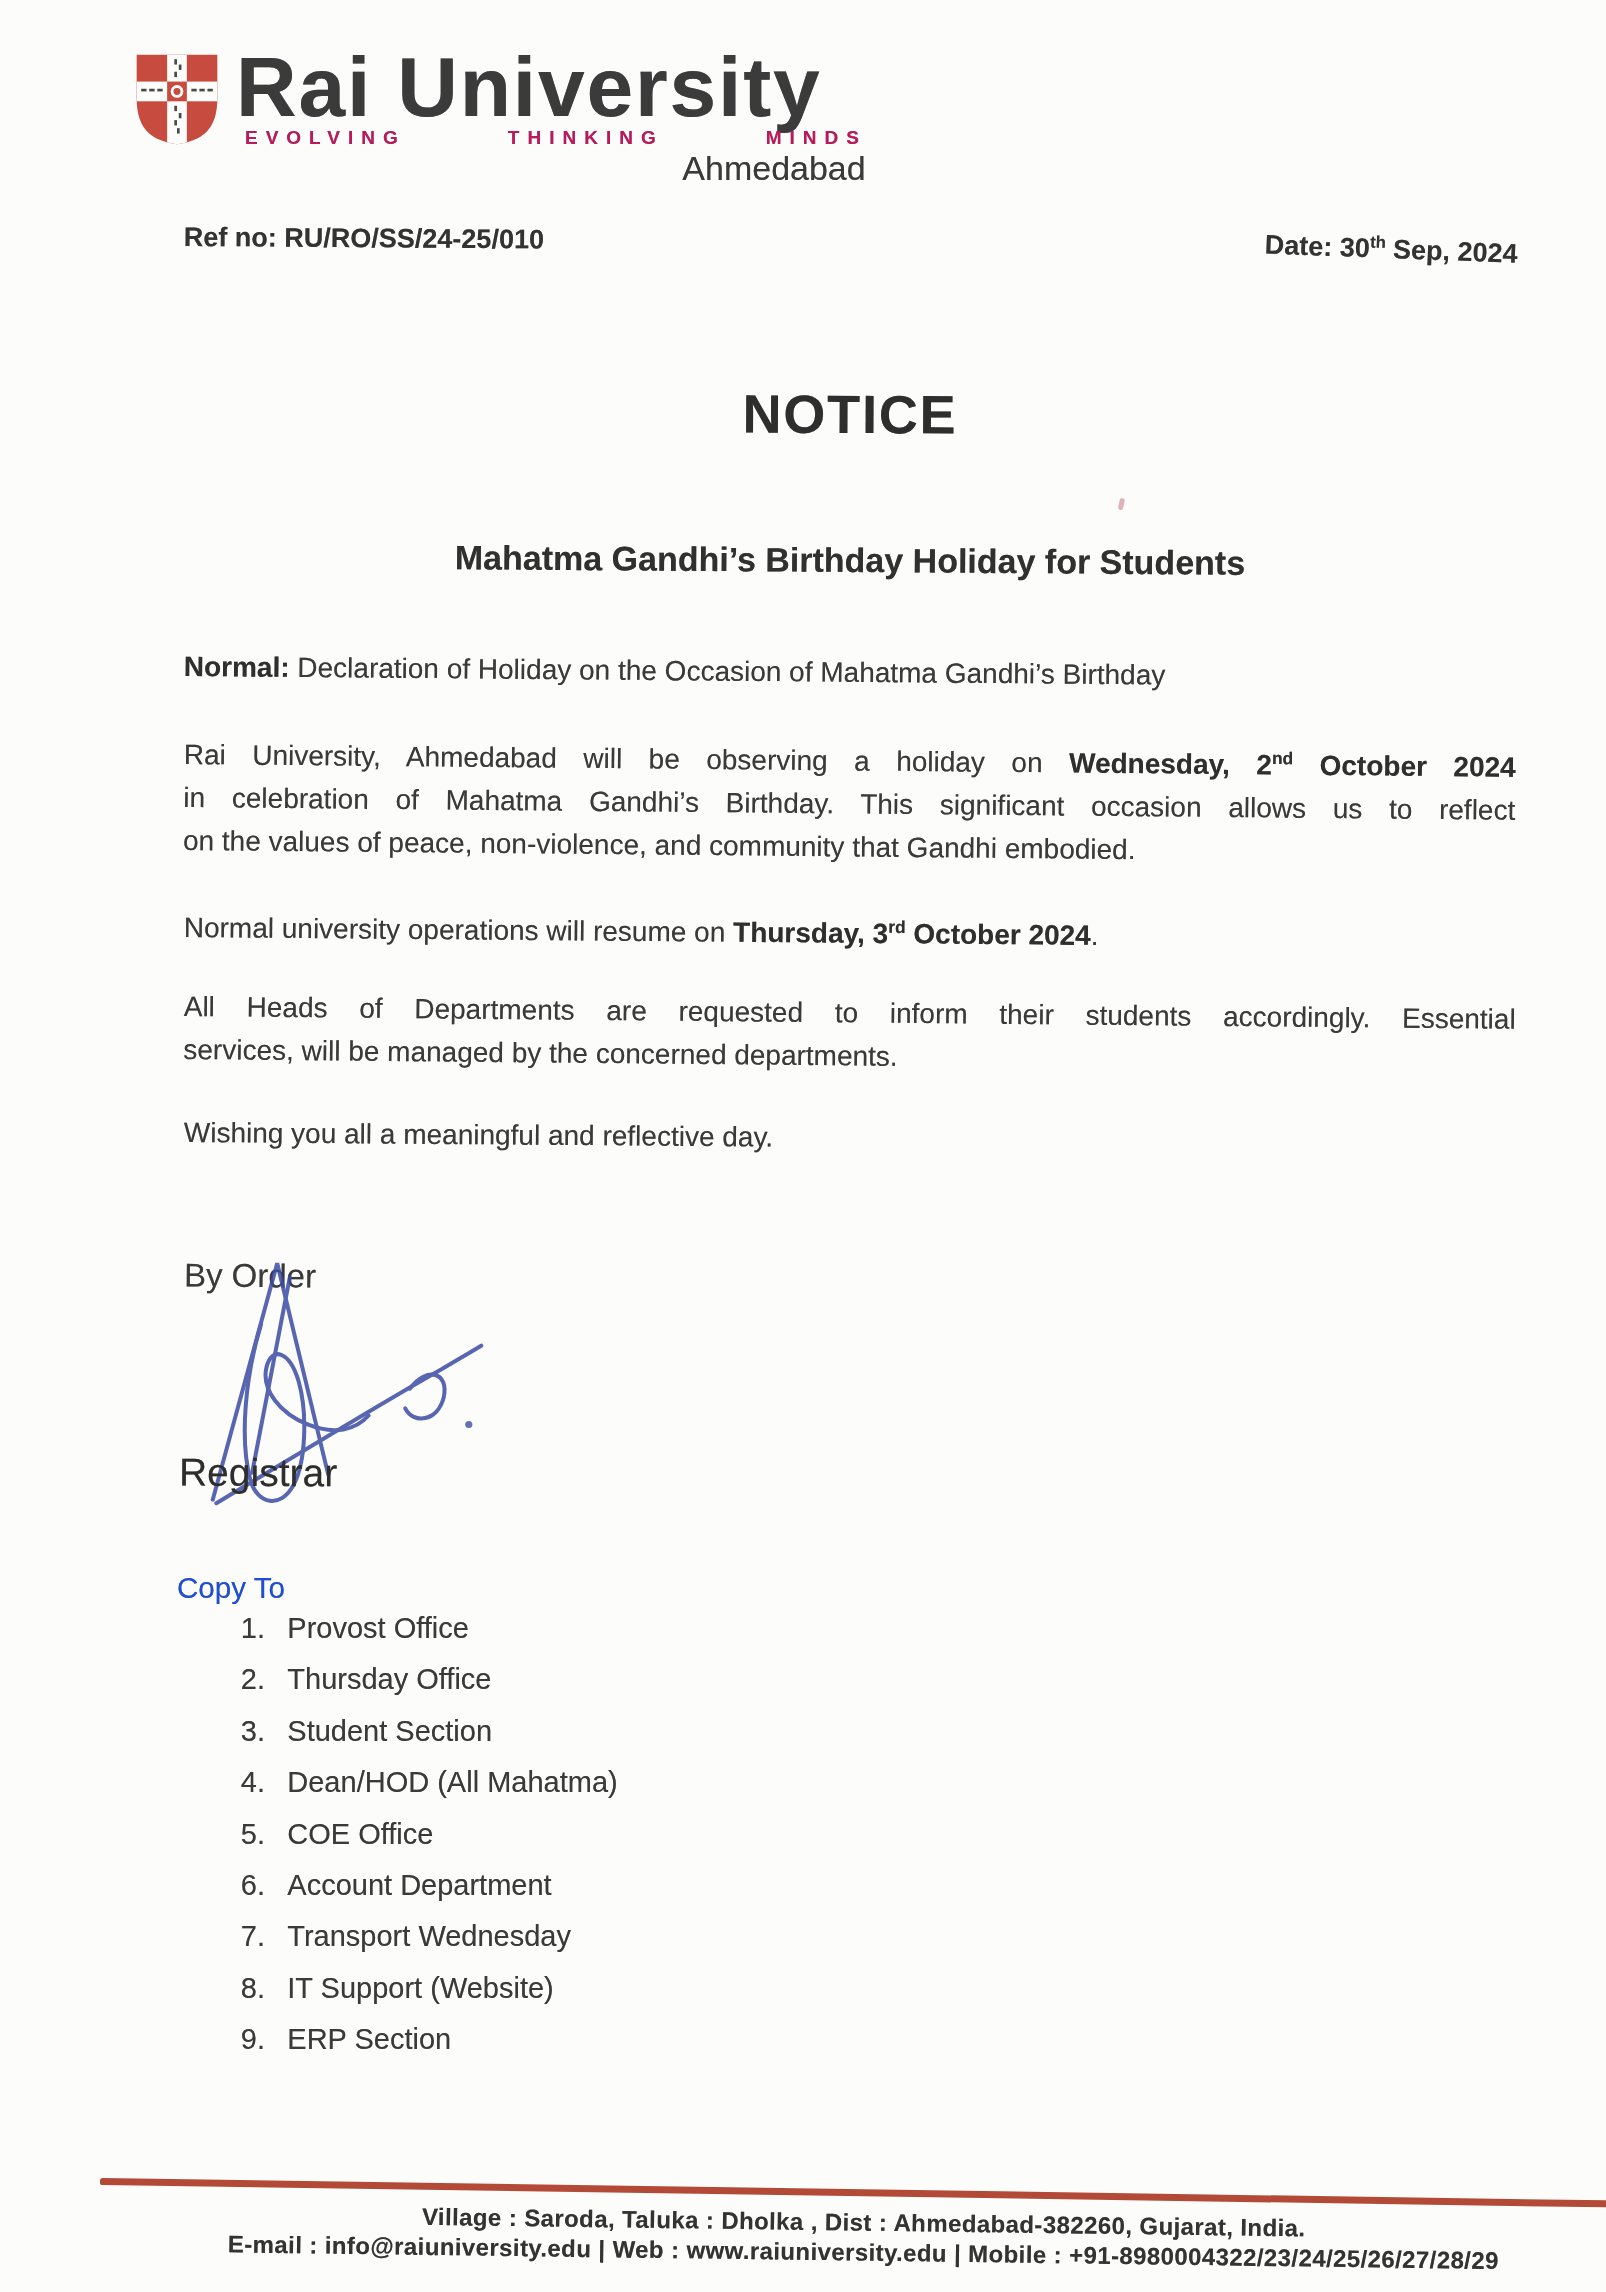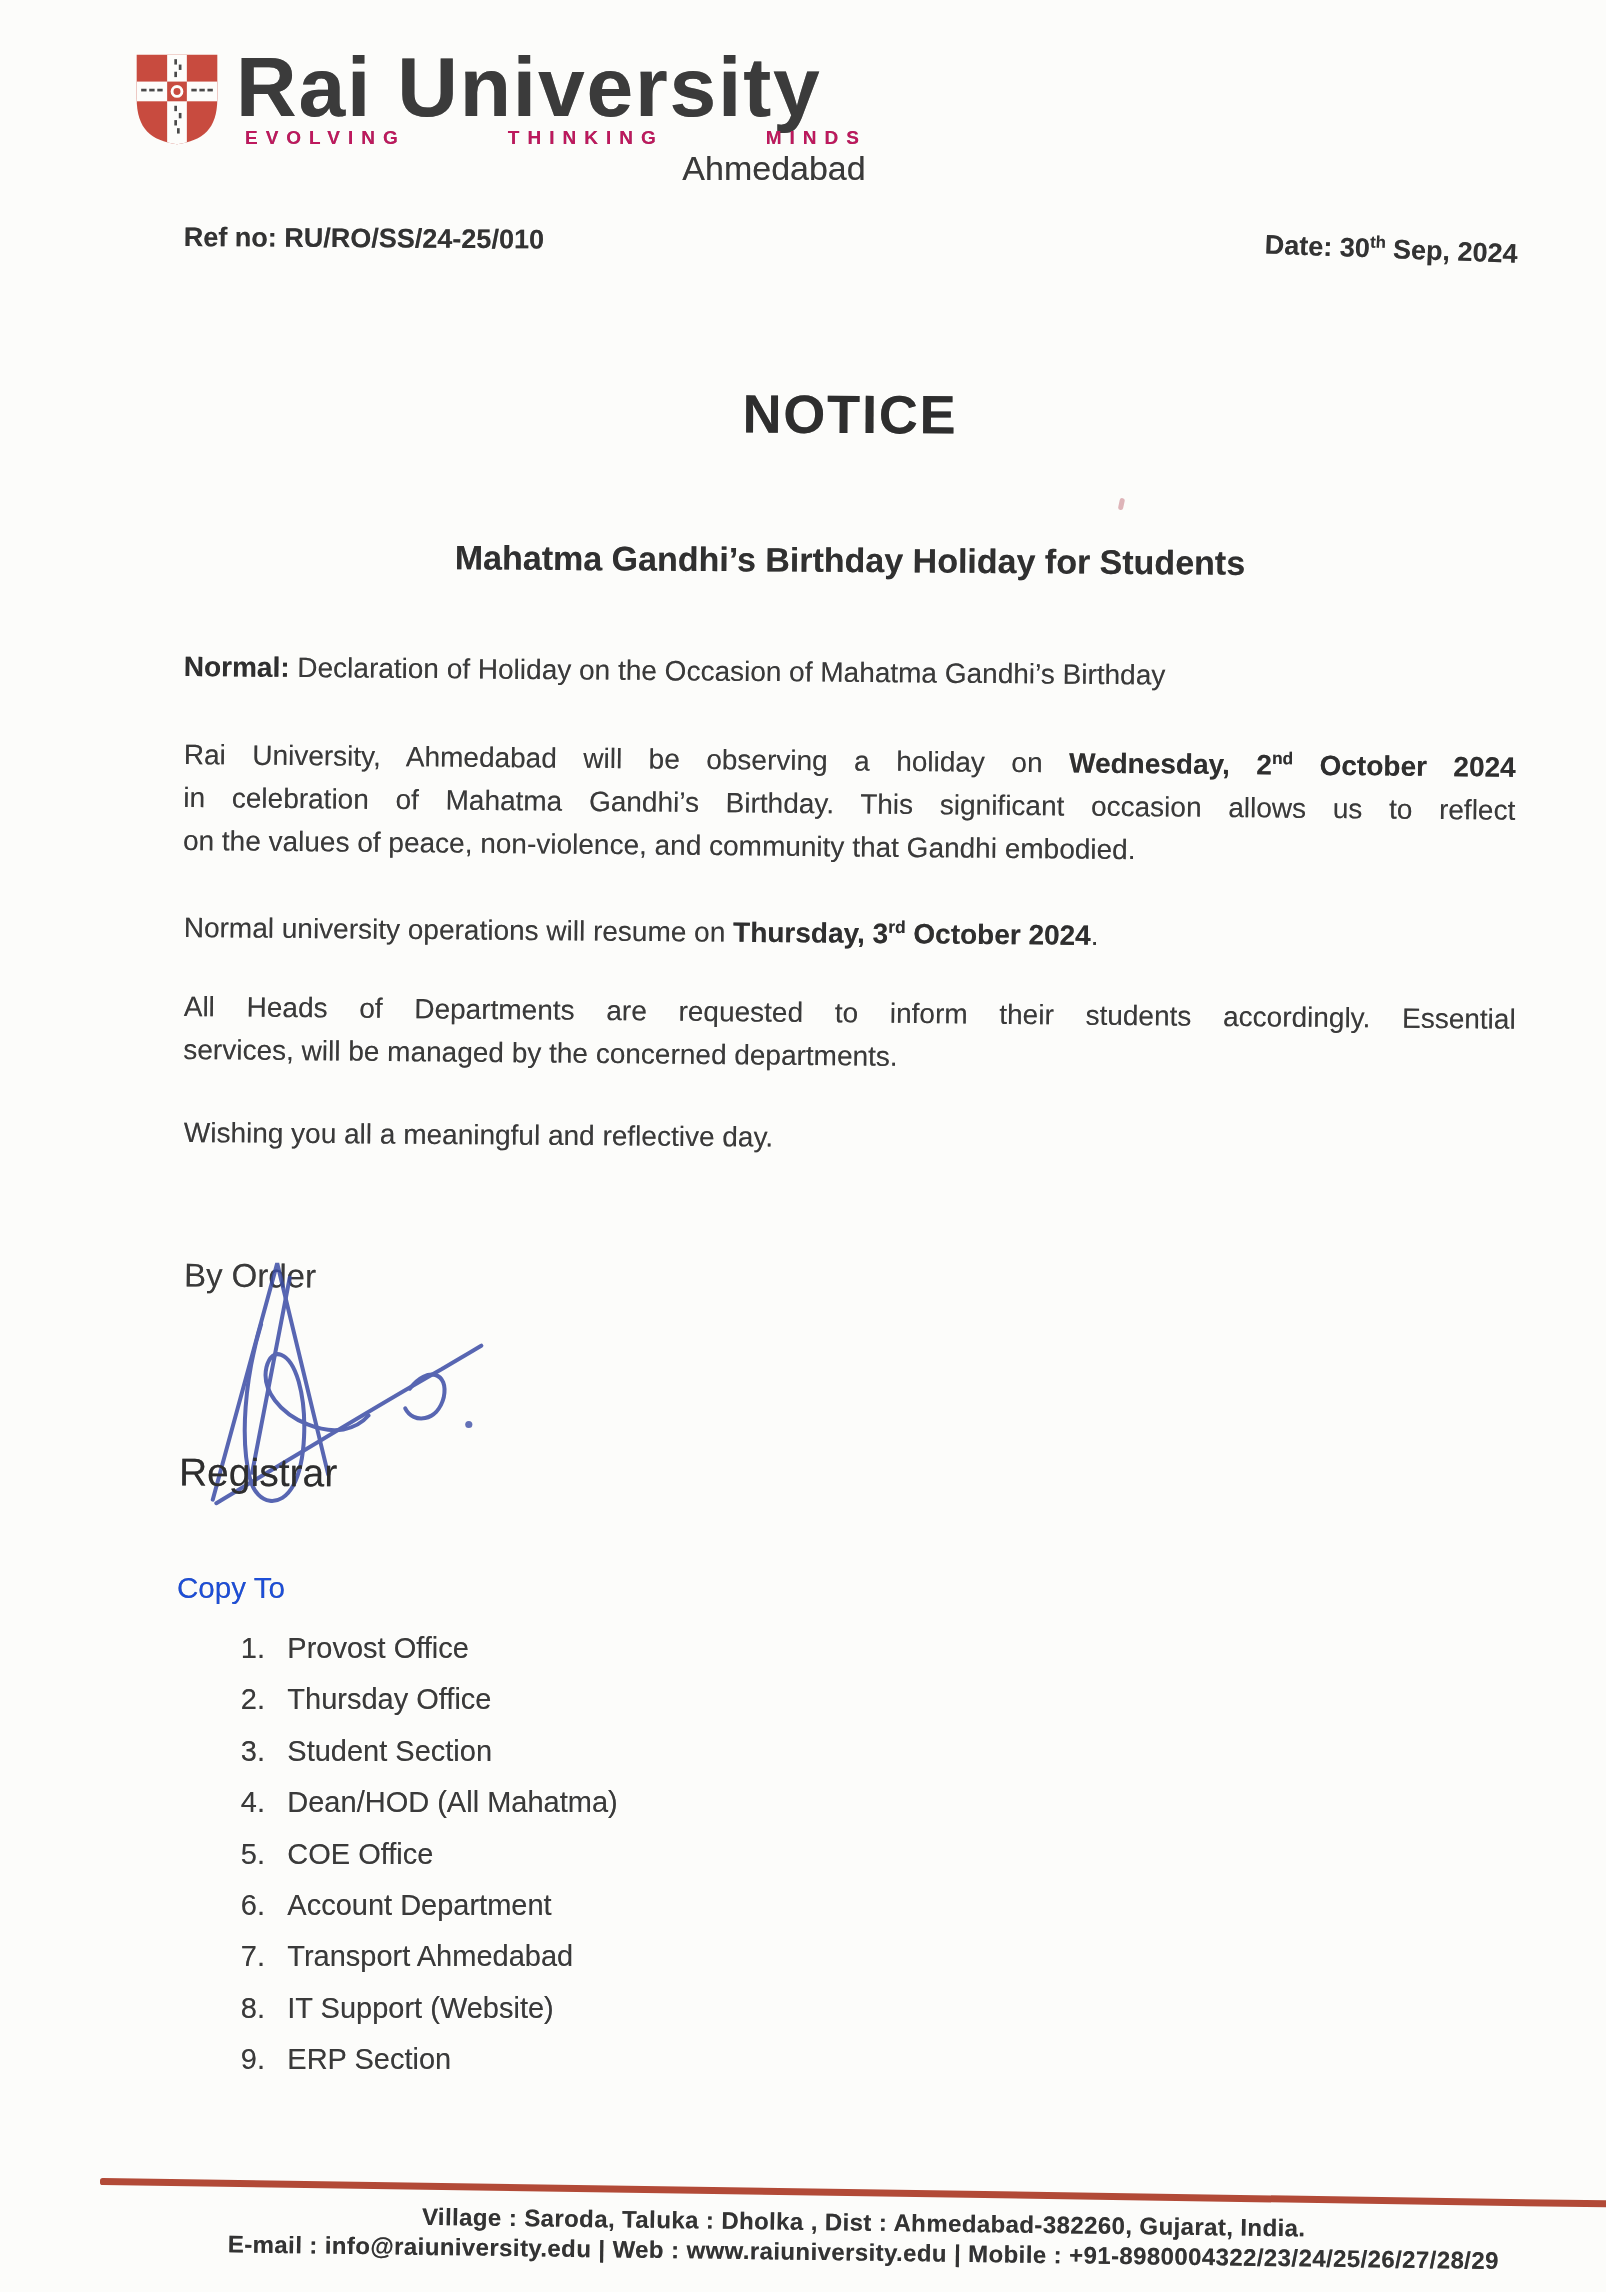--- a/index.html
+++ b/index.html
@@ -68,21 +68,21 @@
   .p4{top:1111px;transform:rotate(0.45deg);transform-origin:0 0;}
   .bold{font-weight:700;color:#2f2f2f;}
   
   .by-order{position:absolute;left:184px;top:1257px;font-size:33px;color:#3a3a3a;transform:rotate(0.5deg);}
   .signature{position:absolute;left:202px;top:1238px;width:376px;height:287px;}
   .registrar{position:absolute;left:179px;top:1451px;font-size:39px;font-weight:400;color:var(--ink-dark);transform:rotate(0.3deg);}
   
   .copy-label{position:absolute;left:177px;top:1571px;font-size:29.6px;color:#1d4ed8;}
   .copy-list{position:absolute;left:226px;top:1614px;}
   .copy-list ol{margin:0;padding-left:47px;font-size:29px;color:#3a3a3a;}
-  .copy-list li{margin-bottom:22.4px;line-height:29px;padding-left:14.3px;margin-top:20px;}
+  .copy-list li{margin-bottom:22.4px;line-height:29px;padding-left:14.3px;}
   
   .footer-line{
     position:absolute;left:100px;top:2178px;width:1518px;height:7.2px;
     background:var(--line-red);border-radius:2.7px;
     transform:rotate(0.85deg);transform-origin:0 50%;
   }
   .footer-text{
     position:absolute;left:125px;top:2198px;width:1478px;
     text-align:center;font-size:24px;font-weight:700;color:#333;
     line-height:30px;letter-spacing:0.4px;
@@ -187,21 +187,21 @@
   <div class="copy-label">Copy To</div>
   <div class="copy-list">
     <ol>
 
     <li>Provost Office</li>
         <li>Thursday Office</li>
         <li>Student Section</li>
         <li>Dean/HOD (All Mahatma)</li>
         <li>COE Office</li>
         <li>Account Department</li>
-        <li>Transport Ahmedabad</li>
+        <li>Transport Wednesday</li>
         <li>IT Support (Website)</li>
         <li>ERP Section</li>
       </ol>
   </div>
 
   <div class="footer-line"></div>
   <div class="footer-text">
     <div>Village : Saroda, Taluka : Dholka , Dist : Ahmedabad-382260, Gujarat, India.</div>
     <div>E-mail : info@raiuniversity.edu | Web : www.raiuniversity.edu | Mobile : +91-8980004322/23/24/25/26/27/28/29</div>
   </div>

